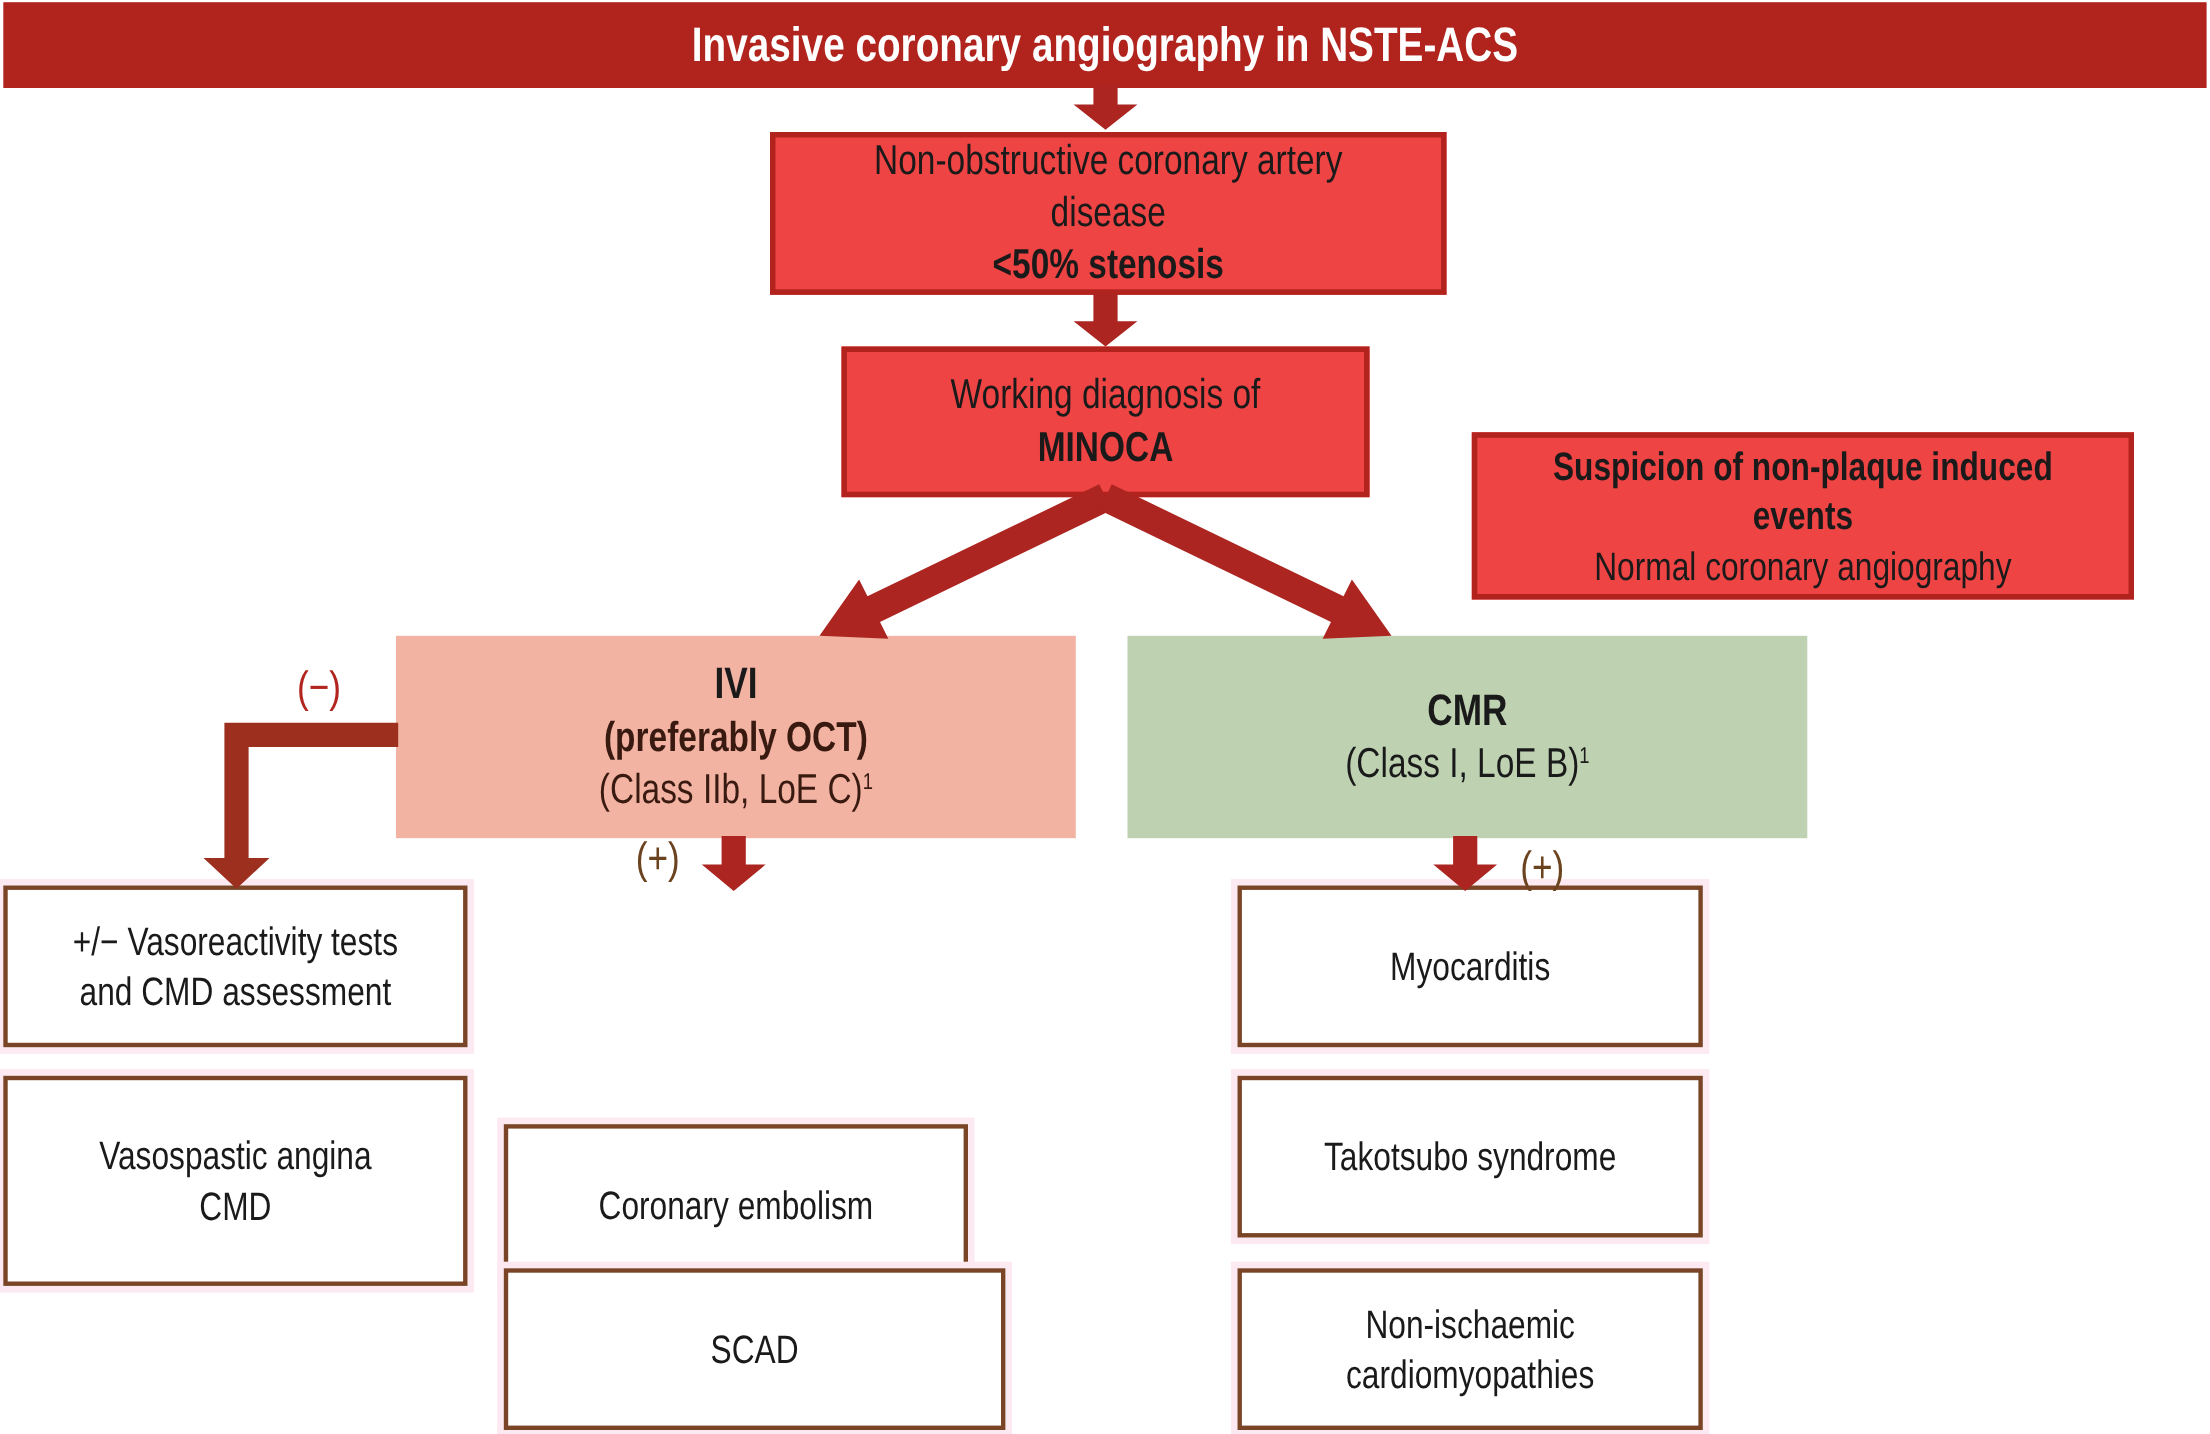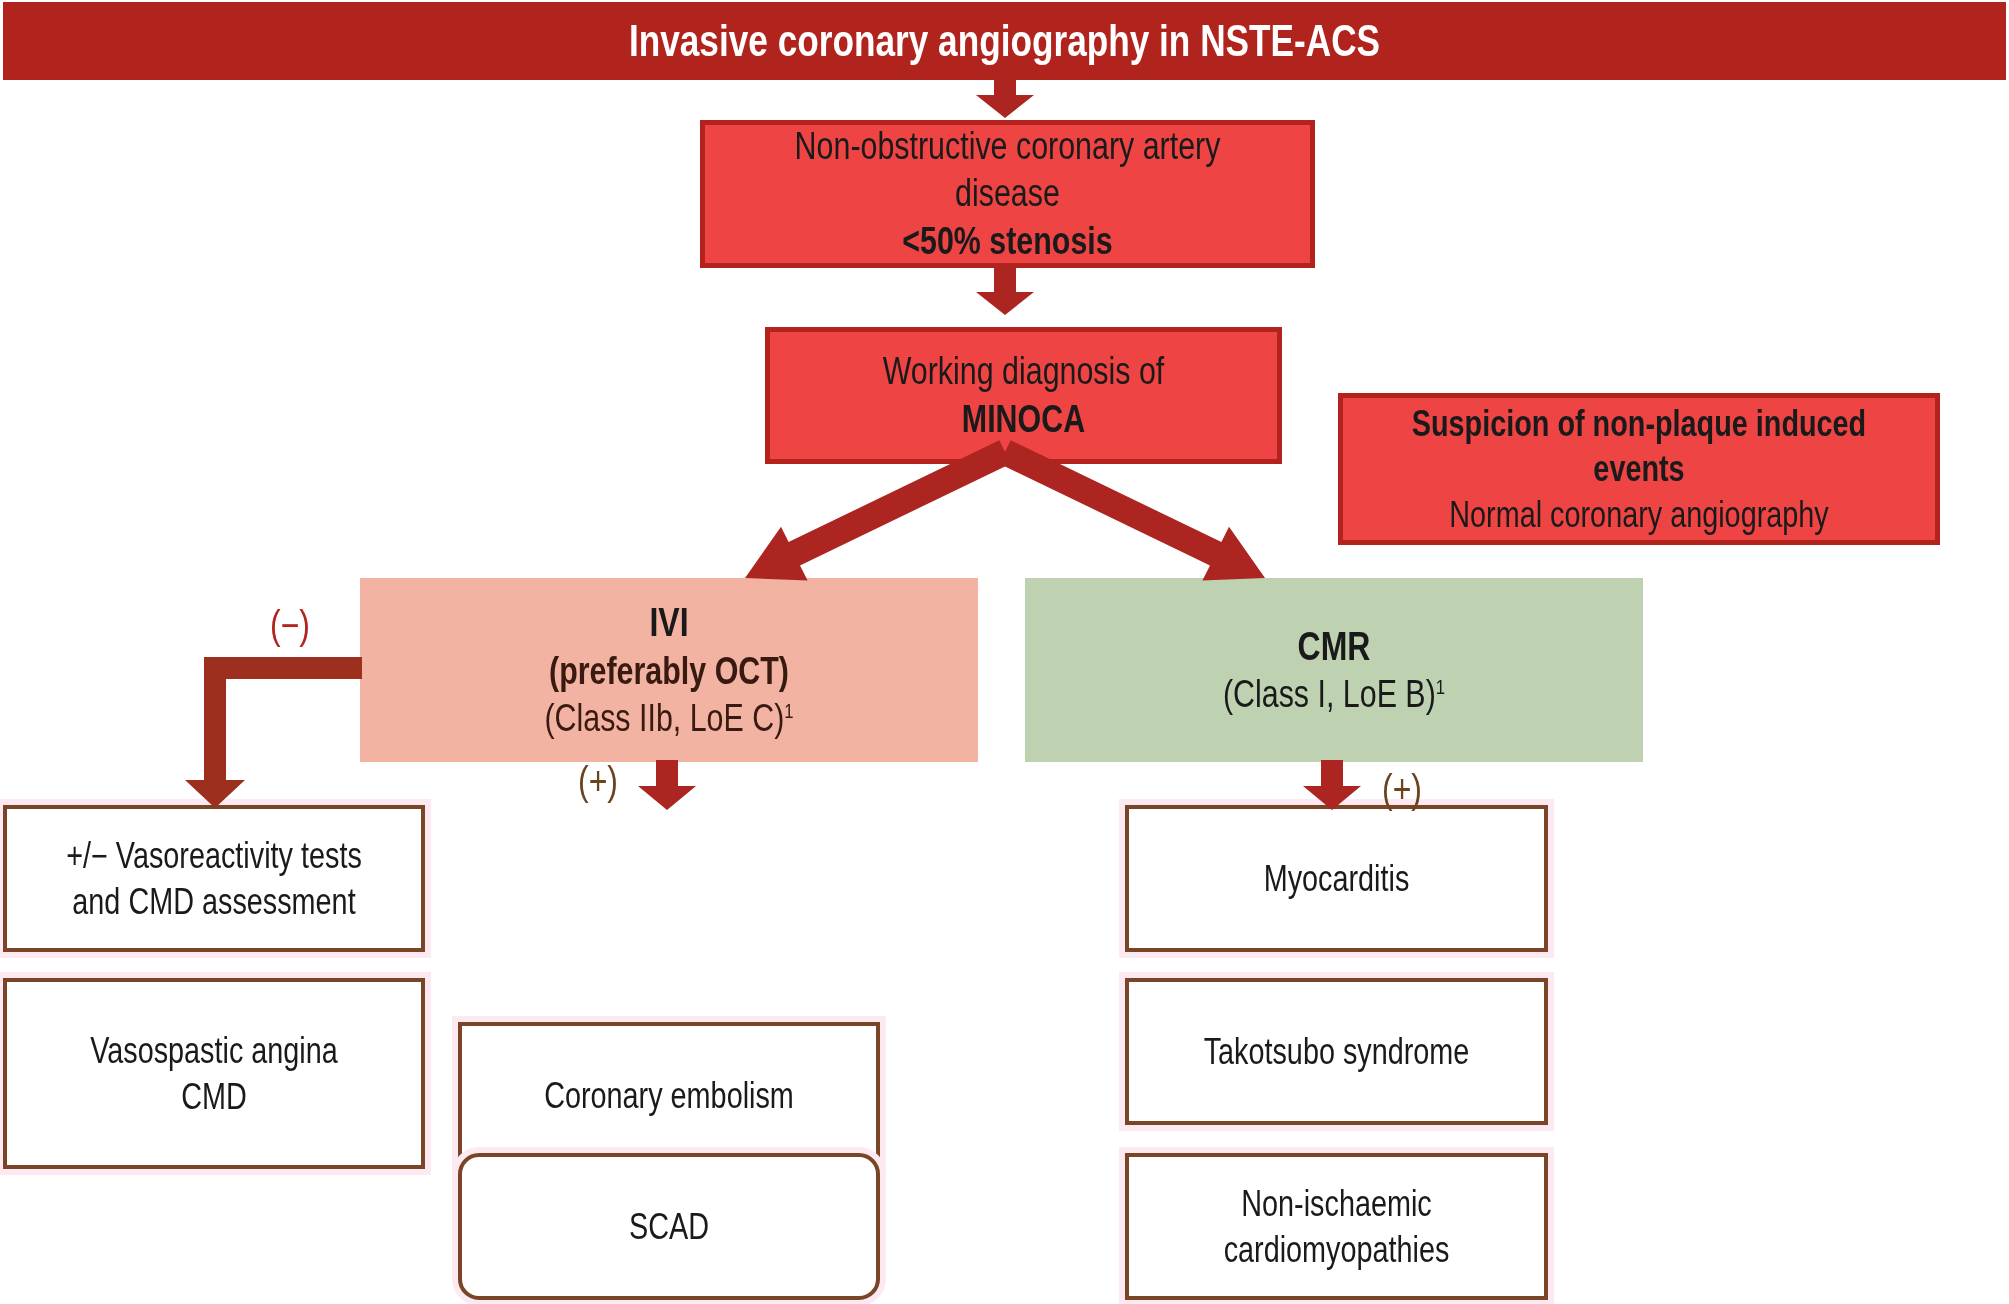--- a/index.html
+++ b/index.html
@@ -40,21 +40,21 @@
     <div class="condense">Invasive coronary angiography in NSTE-ACS</div>
   </div>
 
   <div class="abs flexc box-red" style="left:700px; top:120px; width:615px; height:148px;">
     <div class="condense t38">
       <div>Non-obstructive coronary artery disease</div>
       <div class="b">&lt;50% stenosis</div>
     </div>
   </div>
 
-  <div class="abs flexc box-red" style="left:765px; top:315px; width:517px; height:137px;margin-top:12px;">
+  <div class="abs flexc box-red" style="left:765px; top:315px; width:480px; height:137px;">
     <div class="condense t38">
       <div>Working diagnosis of</div>
       <div class="b">MINOCA</div>
     </div>
   </div>
 
 
   <div class="abs flexc box-red" style="left:1338px; top:393px; width:602px; height:152px;">
     <div class="condense t36">
       <div class="b">Suspicion of non-plaque induced events</div>
@@ -88,21 +88,21 @@
       <div>Vasospastic angina</div>
       <div>CMD</div>
     </div>
   </div>
 
   <div class="abs flexc box-brown" style="left:458px; top:978px; width:422px; height:147px;margin-top:44px;">
     <div class="condense t36">
       <div>Coronary embolism</div>
     </div>
   </div>
-  <div class="abs flexc box-brown" style="left:458px; top:1153px; width:422px; height:147px;border-radius:21px;">
+  <div class="abs flexc box-brown" style="left:458px; top:1153px; width:456px; height:147px;">
     <div class="condense t36">
       <div>SCAD</div>
     </div>
   </div>
 
   <div class="abs flexc box-brown" style="left:1125px; top:805px; width:423px; height:147px;">
     <div class="condense t36">
       <div>Myocarditis</div>
     </div>
   </div>

